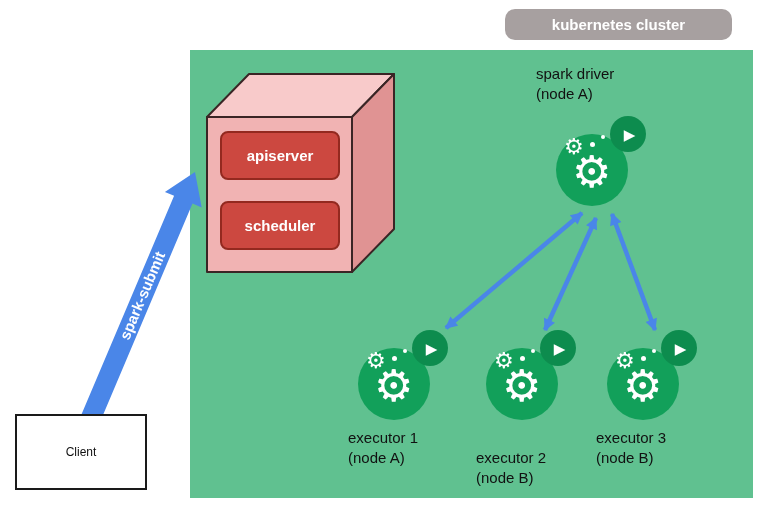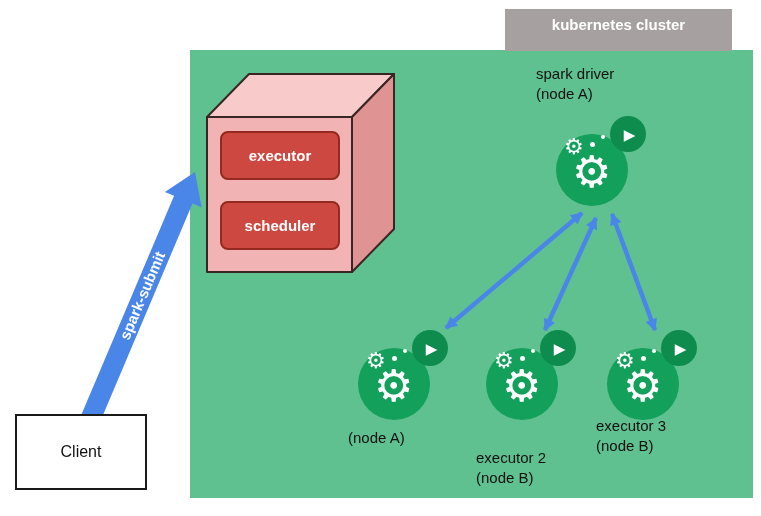--- a/index.html
+++ b/index.html
@@ -5,63 +5,63 @@
   html,body{margin:0;padding:0;background:#ffffff;}
   .canvas{
     position:relative;width:761px;height:516px;overflow:hidden;
     font-family:"Liberation Sans",sans-serif;background:#ffffff;
   }
   .abs{position:absolute;}
 
   
   .cluster-bg{left:190px;top:50px;width:563px;height:448px;background:#60c190;}
   .cluster-tag{
-    left:505px;top:9px;width:227px;height:42px;background:#a7a0a0;
-    color:#ffffff;font-weight:bold;font-size:15px;text-align:center;line-height:31px;
+    left:505px;top:9px;width:227px;height:31px;background:#a7a0a0;
+    color:#ffffff;font-weight:bold;font-size:15px;text-align:center;line-height:31px;border-radius:10px;
   }
 
   
   .overlay{left:0;top:0;width:761px;height:516px;}
 
   
   .red-box{
     width:120px;height:49px;background:#cc4840;border:2px solid #93291f;border-radius:8px;
     color:#ffffff;font-weight:bold;font-size:15px;text-align:center;line-height:45px;
     box-sizing:border-box;
   }
   .apiserver-box{left:220px;top:131px;}
   .scheduler-box{left:220px;top:201px;}
 
   
   .lbl{color:#111111;font-size:15px;line-height:20px;}
   .driver-label{left:536px;top:64px;width:130px;}
   .e1-label{left:348px;top:428px;width:115px;}
   .e2-label{left:476px;top:448px;width:115px;}
-  .e3-label{left:596px;top:416px;width:115px;}
+  .e3-label{left:596px;top:428px;width:115px;}
 
   
   .spark-pod{position:absolute;width:92px;height:92px;}
   .pod-blob{position:absolute;left:0;top:20px;width:72px;height:72px;border-radius:50%;background:#12a05a;}
   .pod-play{
     position:absolute;left:54px;top:2px;width:36px;height:36px;border-radius:50%;background:#0d8c4e;
     display:flex;align-items:center;justify-content:center;
   }
   .play-glyph{color:#ffffff;font-size:15px;line-height:1;padding-left:3px;}
   .gear{position:absolute;color:#ffffff;line-height:1;}
   .gear-big{left:16px;top:36px;font-size:44px;}
   .gear-small{left:8px;top:22px;font-size:22px;}
   .pod-dot{position:absolute;background:#ffffff;border-radius:50%;}
   .dot1{left:34px;top:28px;width:5px;height:5px;}
   .dot2{left:45px;top:21px;width:4px;height:4px;}
 
   
   .client-box{
     left:15px;top:414px;width:132px;height:76px;background:#ffffff;border:2px solid #1a1a1a;
     box-sizing:border-box;display:flex;align-items:center;justify-content:center;
-    font-size:16px;color:#111111;
+    font-size:12px;color:#111111;
   }
 
   
   .spark-submit-label{
     left:84px;top:287px;width:116px;text-align:center;
     color:#ffffff;font-weight:bold;font-size:15px;
     transform:rotate(-67deg);transform-origin:center center;
   }
 </style>
 </head>
@@ -84,21 +84,21 @@
     <polygon points="352,117 394,74 394,229 352,272" fill="#e09393" stroke="#3a2525" stroke-width="2" stroke-linejoin="round"></polygon>
     <rect x="207" y="117" width="145" height="155" fill="#f1b3b3" stroke="#3a2525" stroke-width="2" stroke-linejoin="round"></rect>
 
     <polygon points="80.8,416.1 174.1,195.8 164.9,191.9 195,172 201.7,207.5 192.5,203.6 99.2,423.9" fill="#4a86e8"></polygon>
 
     <line x1="582" y1="213" x2="446" y2="328" stroke="#4a86e8" stroke-width="4.5" marker-start="url(#arrowhead)" marker-end="url(#arrowhead)"></line>
     <line x1="596" y1="218" x2="545" y2="330" stroke="#4a86e8" stroke-width="4.5" marker-start="url(#arrowhead)" marker-end="url(#arrowhead)"></line>
     <line x1="612" y1="214" x2="655" y2="330" stroke="#4a86e8" stroke-width="4.5" marker-start="url(#arrowhead)" marker-end="url(#arrowhead)"></line>
   </svg>
 
-  <div class="abs red-box apiserver-box">executor</div>
+  <div class="abs red-box apiserver-box">apiserver</div>
   <div class="abs red-box scheduler-box">scheduler</div>
 
   <div class="abs lbl driver-label">
     <div>spark driver</div>
     <div>(node A)</div>
   </div>
 
   <div class="spark-pod" style="left:556px;top:114px">
     <div class="pod-blob"></div>
     <div class="pod-play">
@@ -137,20 +137,21 @@
     <div class="pod-play">
       <span class="play-glyph">▶</span>
     </div>
     <span class="gear gear-big">⚙</span>
     <span class="gear gear-small">⚙</span>
     <span class="pod-dot dot1"></span>
     <span class="pod-dot dot2"></span>
   </div>
 
   <div class="abs lbl e1-label">
+    <div>executor 1</div>
     <div>(node A)</div>
   </div>
   <div class="abs lbl e2-label">
     <div>executor 2</div>
     <div>(node B)</div>
   </div>
   <div class="abs lbl e3-label">
     <div>executor 3</div>
     <div>(node B)</div>
   </div>

